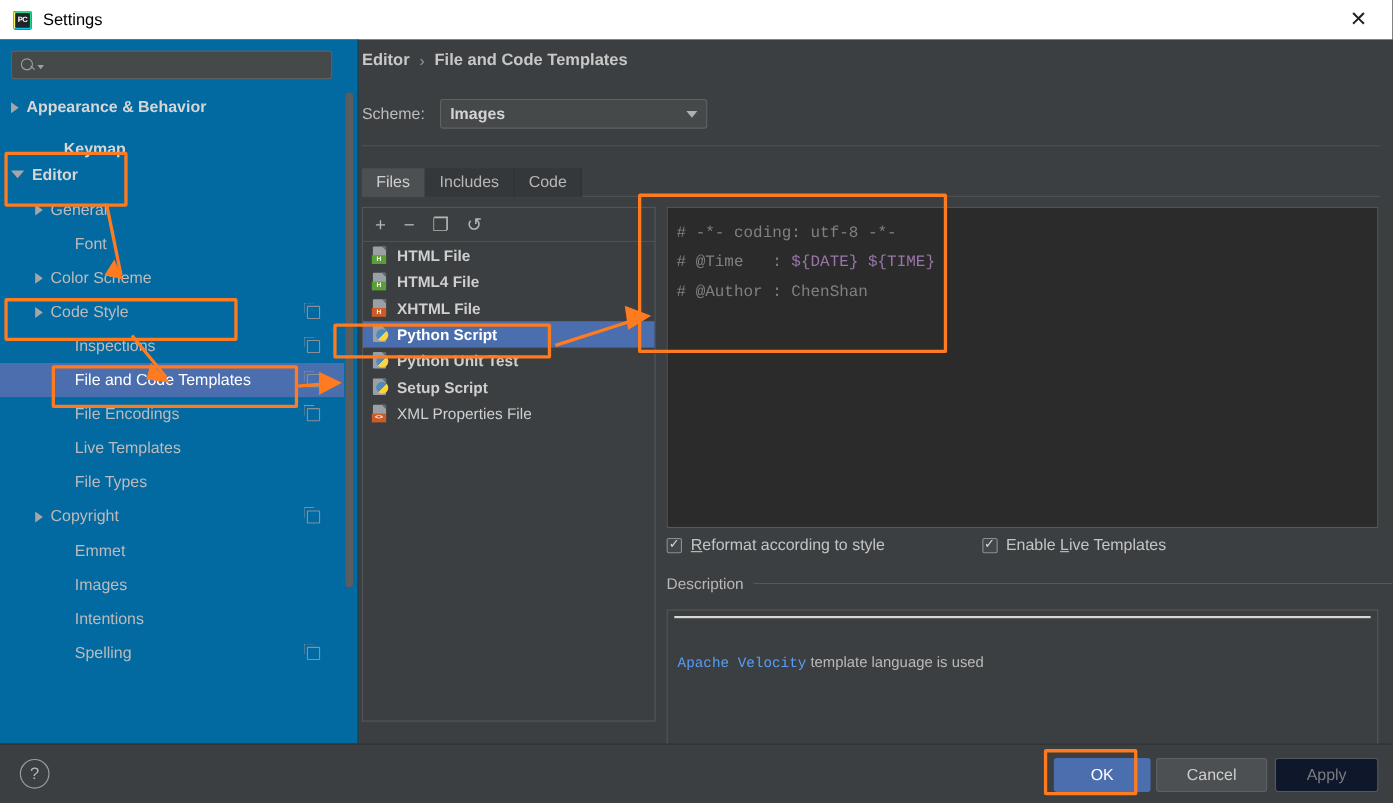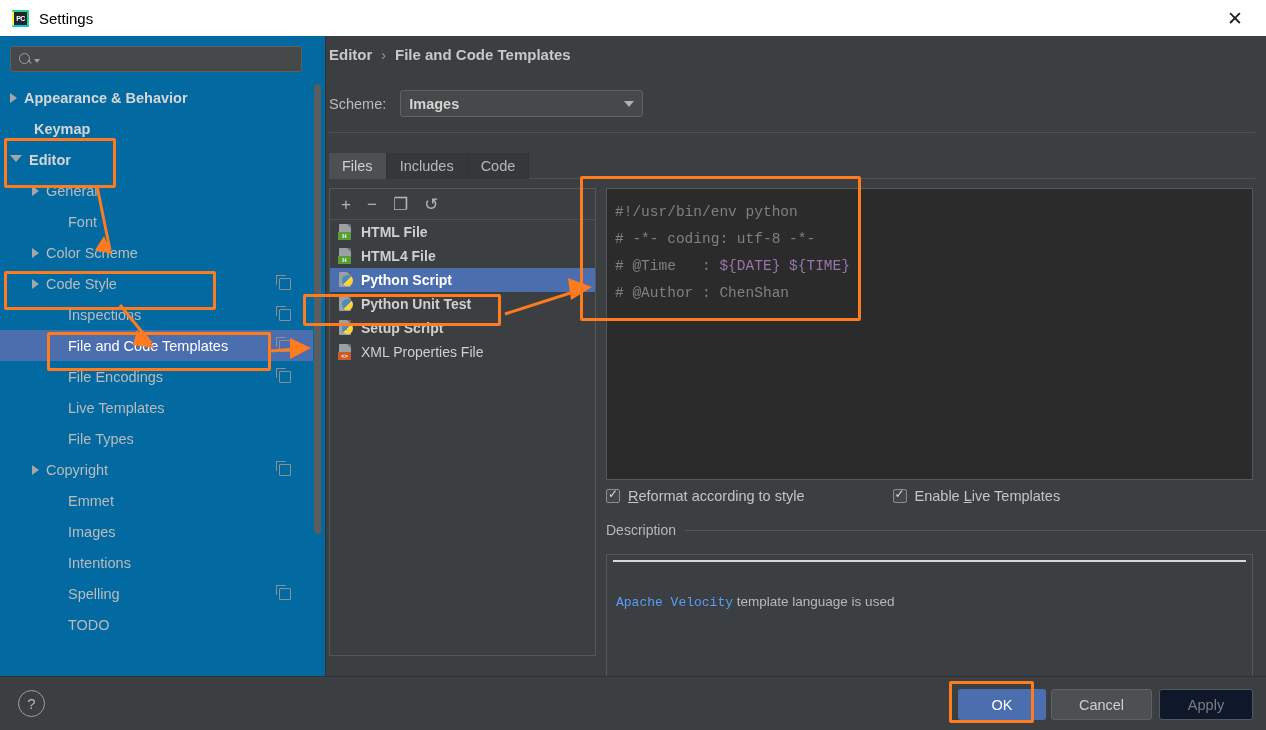--- a/index.html
+++ b/index.html
@@ -292,21 +292,21 @@
     <div class="sidebar">
       <div class="search-box">
         <span class="search-glyph"></span>
         <span class="search-caret"></span>
       </div>
       <div class="tree" id="tree">
           <div class="tree-row bold" style="padding-left: 10px;">
             <span class="arrow "></span>
             <span class="lbl">Appearance &amp; Behavior</span>
           </div>
-          <div class="tree-row bold" style="padding-left: 20px;">
+          <div class="tree-row bold" style="padding-left: 44px; align-items: flex-end;">
             <span class="arrow none"></span>
             <span class="lbl">Keymap</span>
           </div>
           <div class="tree-row bold" style="padding-left: 10px;">
             <span class="arrow down"></span>
             <span class="lbl">Editor</span>
           </div>
           <div class="tree-row" style="padding-left: 32px;">
             <span class="arrow "></span>
             <span class="lbl">General</span>
@@ -361,24 +361,20 @@
             <span class="lbl">Images</span>
           </div>
           <div class="tree-row" style="padding-left: 54px;">
             <span class="arrow none"></span>
             <span class="lbl">Intentions</span>
           </div>
           <div class="tree-row" style="padding-left: 54px;">
             <span class="arrow none"></span>
             <span class="lbl">Spelling</span>
             <span class="copy-badge"></span>
-          </div>
-          <div class="tree-row" style="padding-left: 54px;">
-            <span class="arrow none"></span>
-            <span class="lbl">TODO</span>
           </div>
         </div>
       <div class="side-scroll"></div>
     </div>
 
     <div class="rightpane">
 
       <div class="breadcrumb">
         <span>Editor</span>
         <span class="sep">›</span>
@@ -416,20 +412,27 @@
               </span>
               <span>HTML File</span>
             </div>
             <div class="file-row bold">
               <span class="fi">
                 <span class="page"></span>
                 <span class="badge green">H</span>
               </span>
               <span>HTML4 File</span>
             </div>
+            <div class="file-row bold">
+              <span class="fi">
+                <span class="page"></span>
+                <span class="badge orange">H</span>
+              </span>
+              <span>XHTML File</span>
+            </div>
             <div class="file-row sel bold">
               <span class="fi py">
                 <span class="page"></span>
                 <span class="pyl"></span>
               </span>
               <span>Python Script</span>
             </div>
             <div class="file-row bold">
               <span class="fi py">
                 <span class="page"></span>
@@ -448,21 +451,20 @@
               <span class="fi">
                 <span class="page"></span>
                 <span class="badge orange">&lt;&gt;</span>
               </span>
               <span>XML Properties File</span>
             </div>
           </div>
       </div>
 
       <div class="code-editor" id="code-editor">
-          <div class="code-line">#!/usr/bin/env python</div>
           <div class="code-line"># -*- coding: utf-8 -*-</div>
           <div class="code-line"><span># @Time   : </span><span class="var">${DATE}</span> <span class="var">${TIME}</span></div>
           <div class="code-line"># @Author : ChenShan</div>
         </div>
 
       <div class="chk-row" id="chk-row">
           <div class="chk">
             <span class="box"></span>
             <span class="txt"><span></span><u>R</u><span>eformat according to style</span></span>
           </div>

